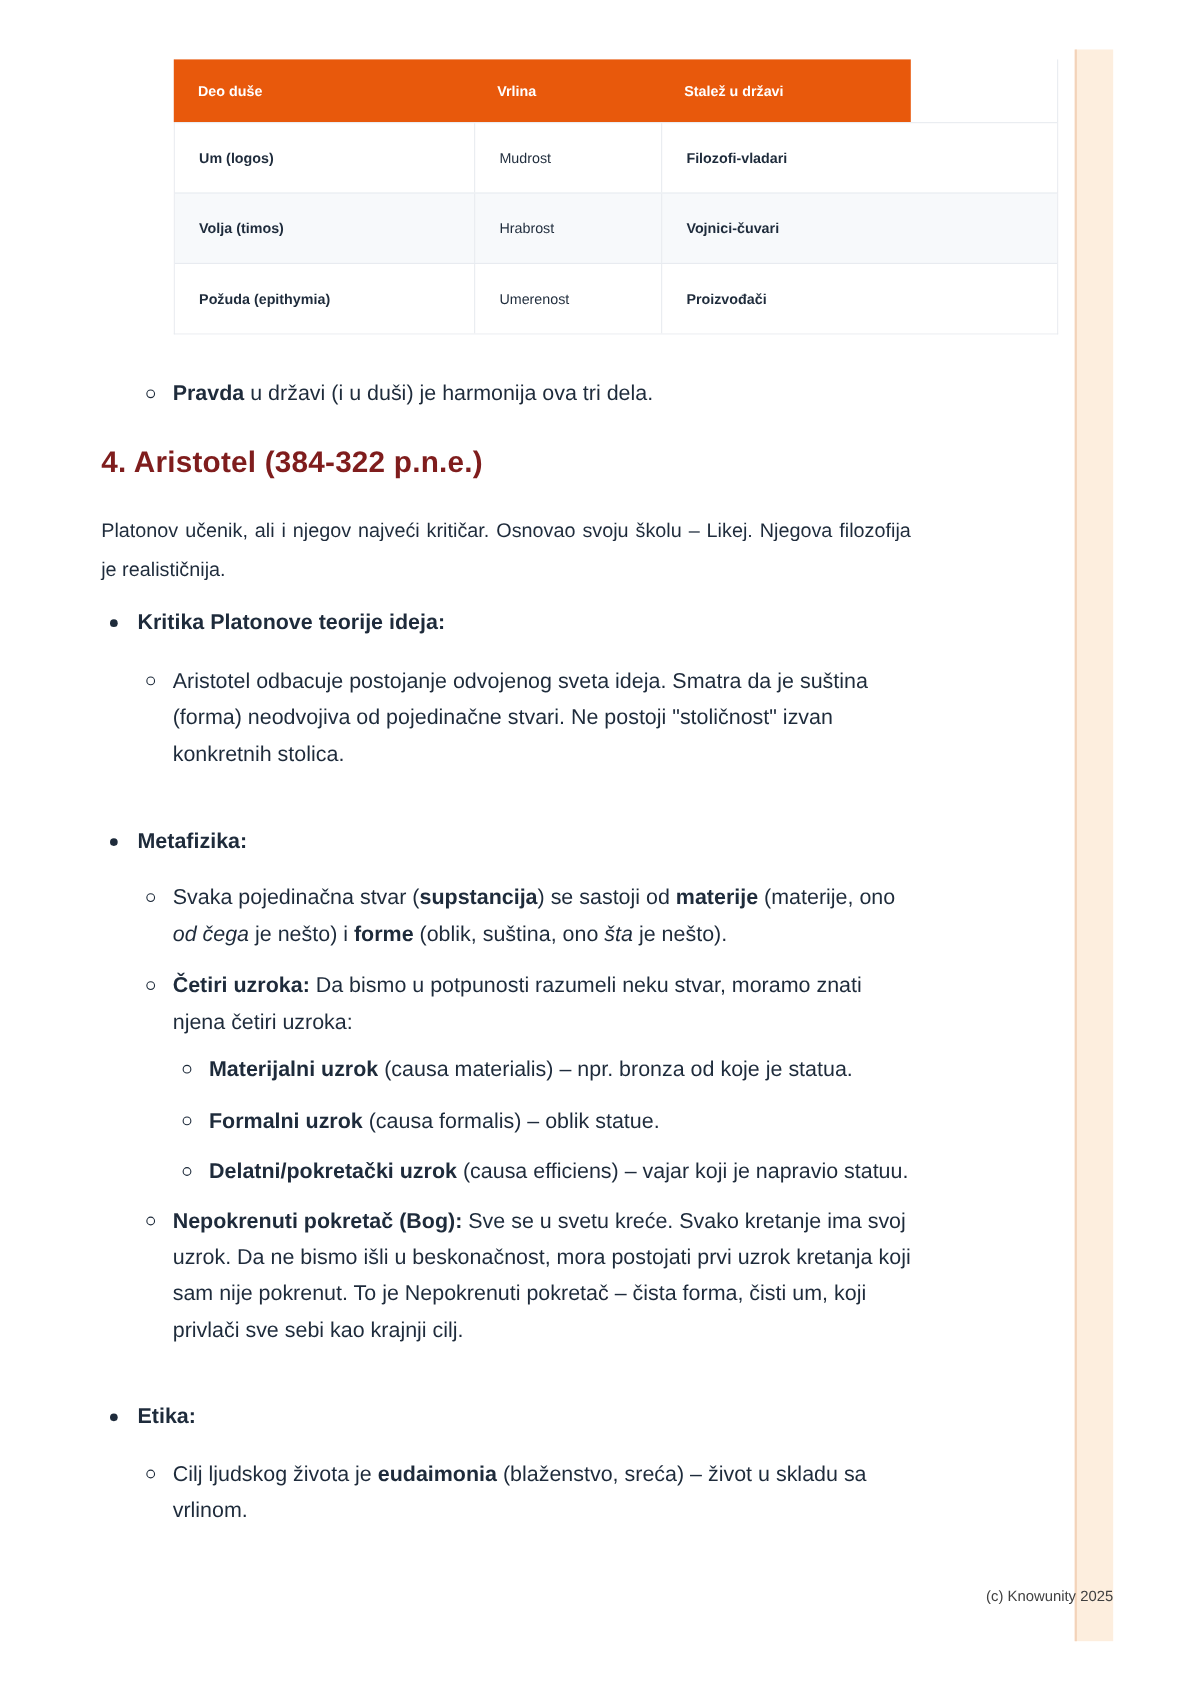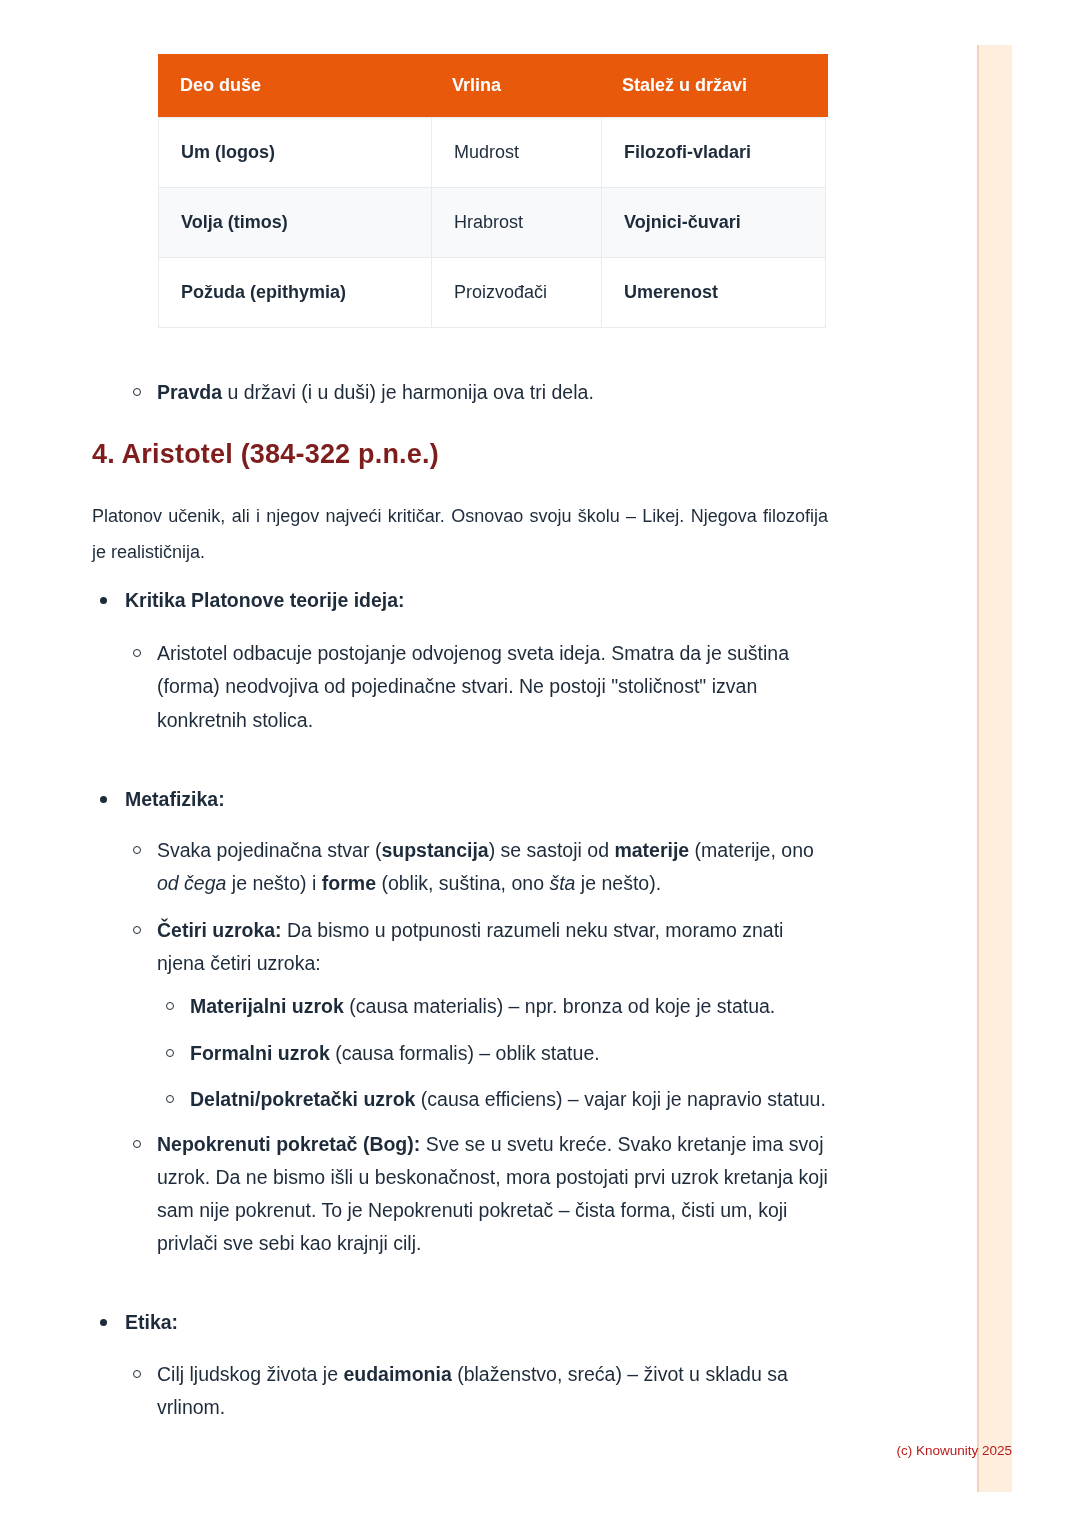--- a/index.html
+++ b/index.html
@@ -13,21 +13,21 @@
 
   
   .side-strip {
     position:absolute; left:977px; top:45px; width:35px; height:1447px;
     background:#fdeede; border-left:2px solid #f3d3ba;
   }
 
   .content { position:absolute; left:92px; top:55px; width:736px; }
 
   
-  .ptable { margin-left:66px; width:668px; font-size:18px; margin-bottom:48px;
+  .ptable { margin-left:66px; width:804px; font-size:13px; margin-bottom:38px;
             border:1px solid #e8ebf0; border-top:none; }
   .thead { display:grid; grid-template-columns:272px 170px 226px;
            background:#E8590C; color:#ffffff; font-weight:700;
            margin:-1px -1px 0 -1px; width:670px; }
   .thead > div { padding:21px 22px; }
   .trow { display:grid; grid-template-columns:272px 170px 226px; background:#ffffff;
           border-top:1px solid #e8ebf0; }
   .trow:first-of-type { border-top:none; }
   .trow.alt { background:#f7f9fb; }
   .trow > div { padding:24px 22px; border-left:1px solid #e8ebf0; }
@@ -58,21 +58,21 @@
   .mb22 { margin-bottom:22px; }
   .mb20 { margin-bottom:20px; }
   .mb18 { margin-bottom:18px;margin-top:46px; }
   .mb14 { margin-bottom:14px; }
   .mb13 { margin-bottom:13px; }
   .mb12 { margin-bottom:12px; }
   .mb10 { margin-bottom:10px; }
 
   .footer {
     position:absolute; right:68px; bottom:70px; z-index:2;
-    font-size:13.5px; color:#b91c1c;
+    font-size:13.5px; color:#404040;
   }
 </style>
 </head>
 <body>
 
 <div class="page">
 
   <div class="side-strip"></div>
 
   <div class="content">
@@ -88,22 +88,22 @@
         <div>Mudrost</div>
         <div>Filozofi-vladari</div>
       </div>
       <div class="trow alt">
         <div>Volja (timos)</div>
         <div>Hrabrost</div>
         <div>Vojnici-čuvari</div>
       </div>
       <div class="trow">
         <div>Požuda (epithymia)</div>
+        <div>Umerenost</div>
         <div>Proizvođači</div>
-        <div>Umerenost</div>
       </div>
     </div>
 
     <div class="li l2 pravda">
       <span class="marker circle"></span>
       <div class="txt">
         <span class="b">Pravda</span><span> u državi (i u duši) je harmonija ova tri dela.</span>
       </div>
     </div>
 

